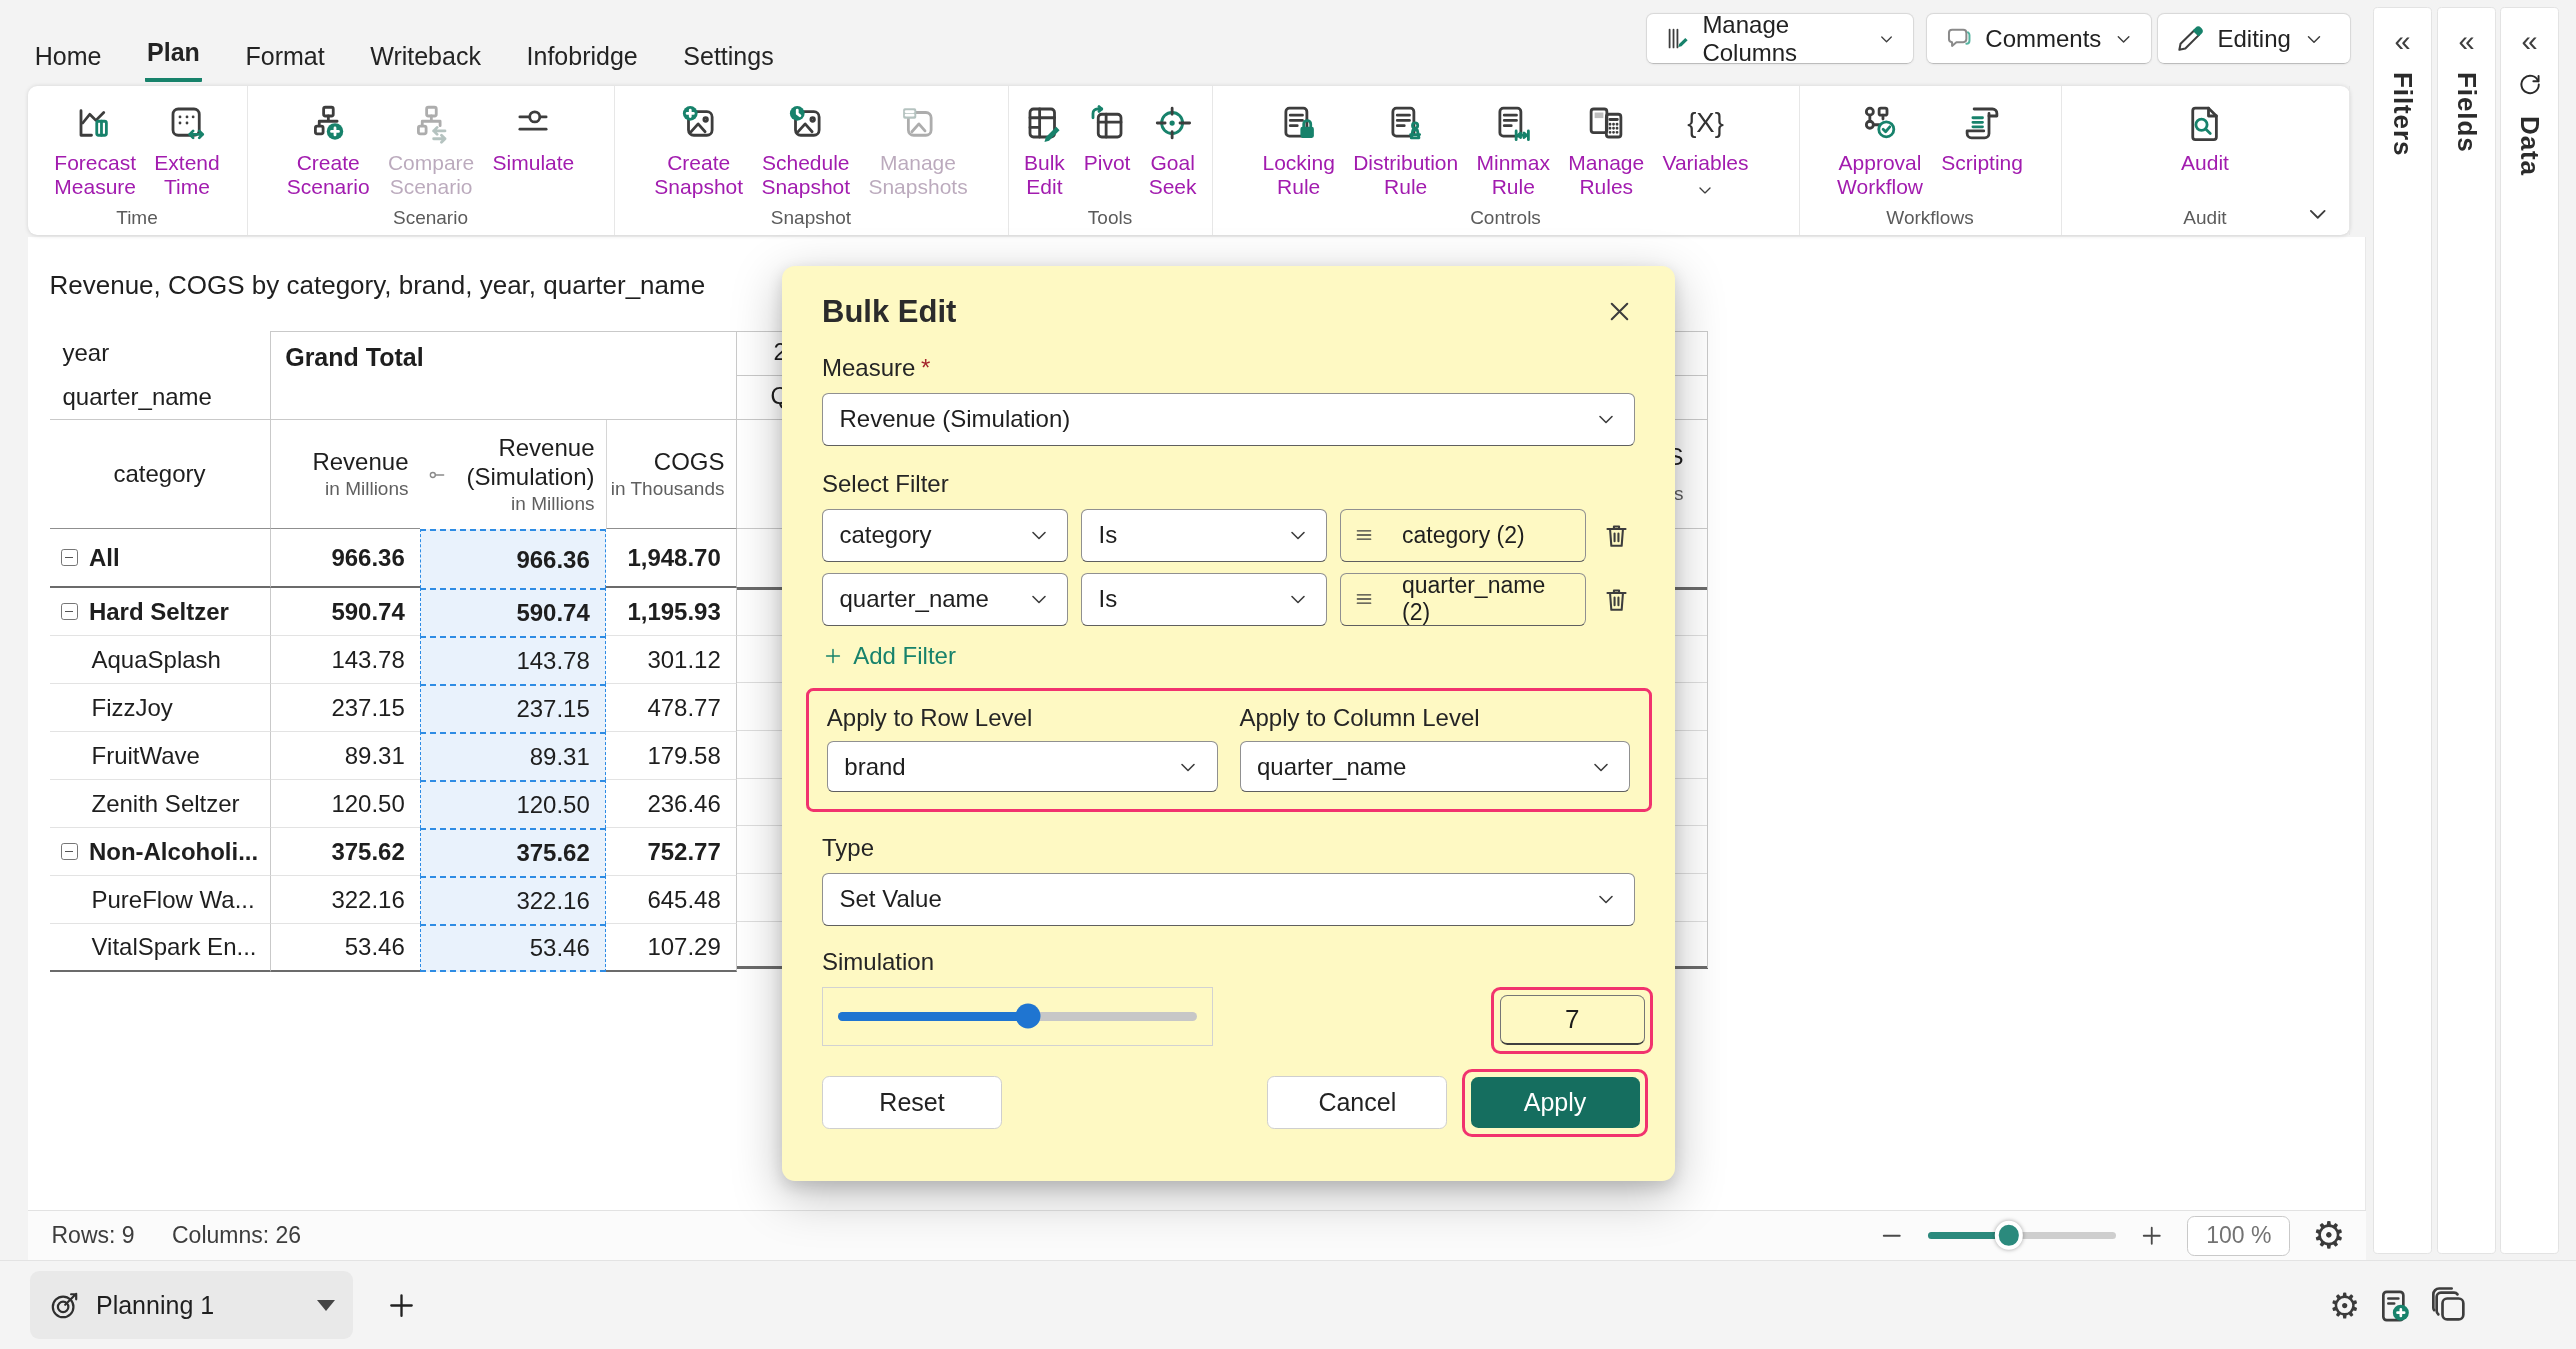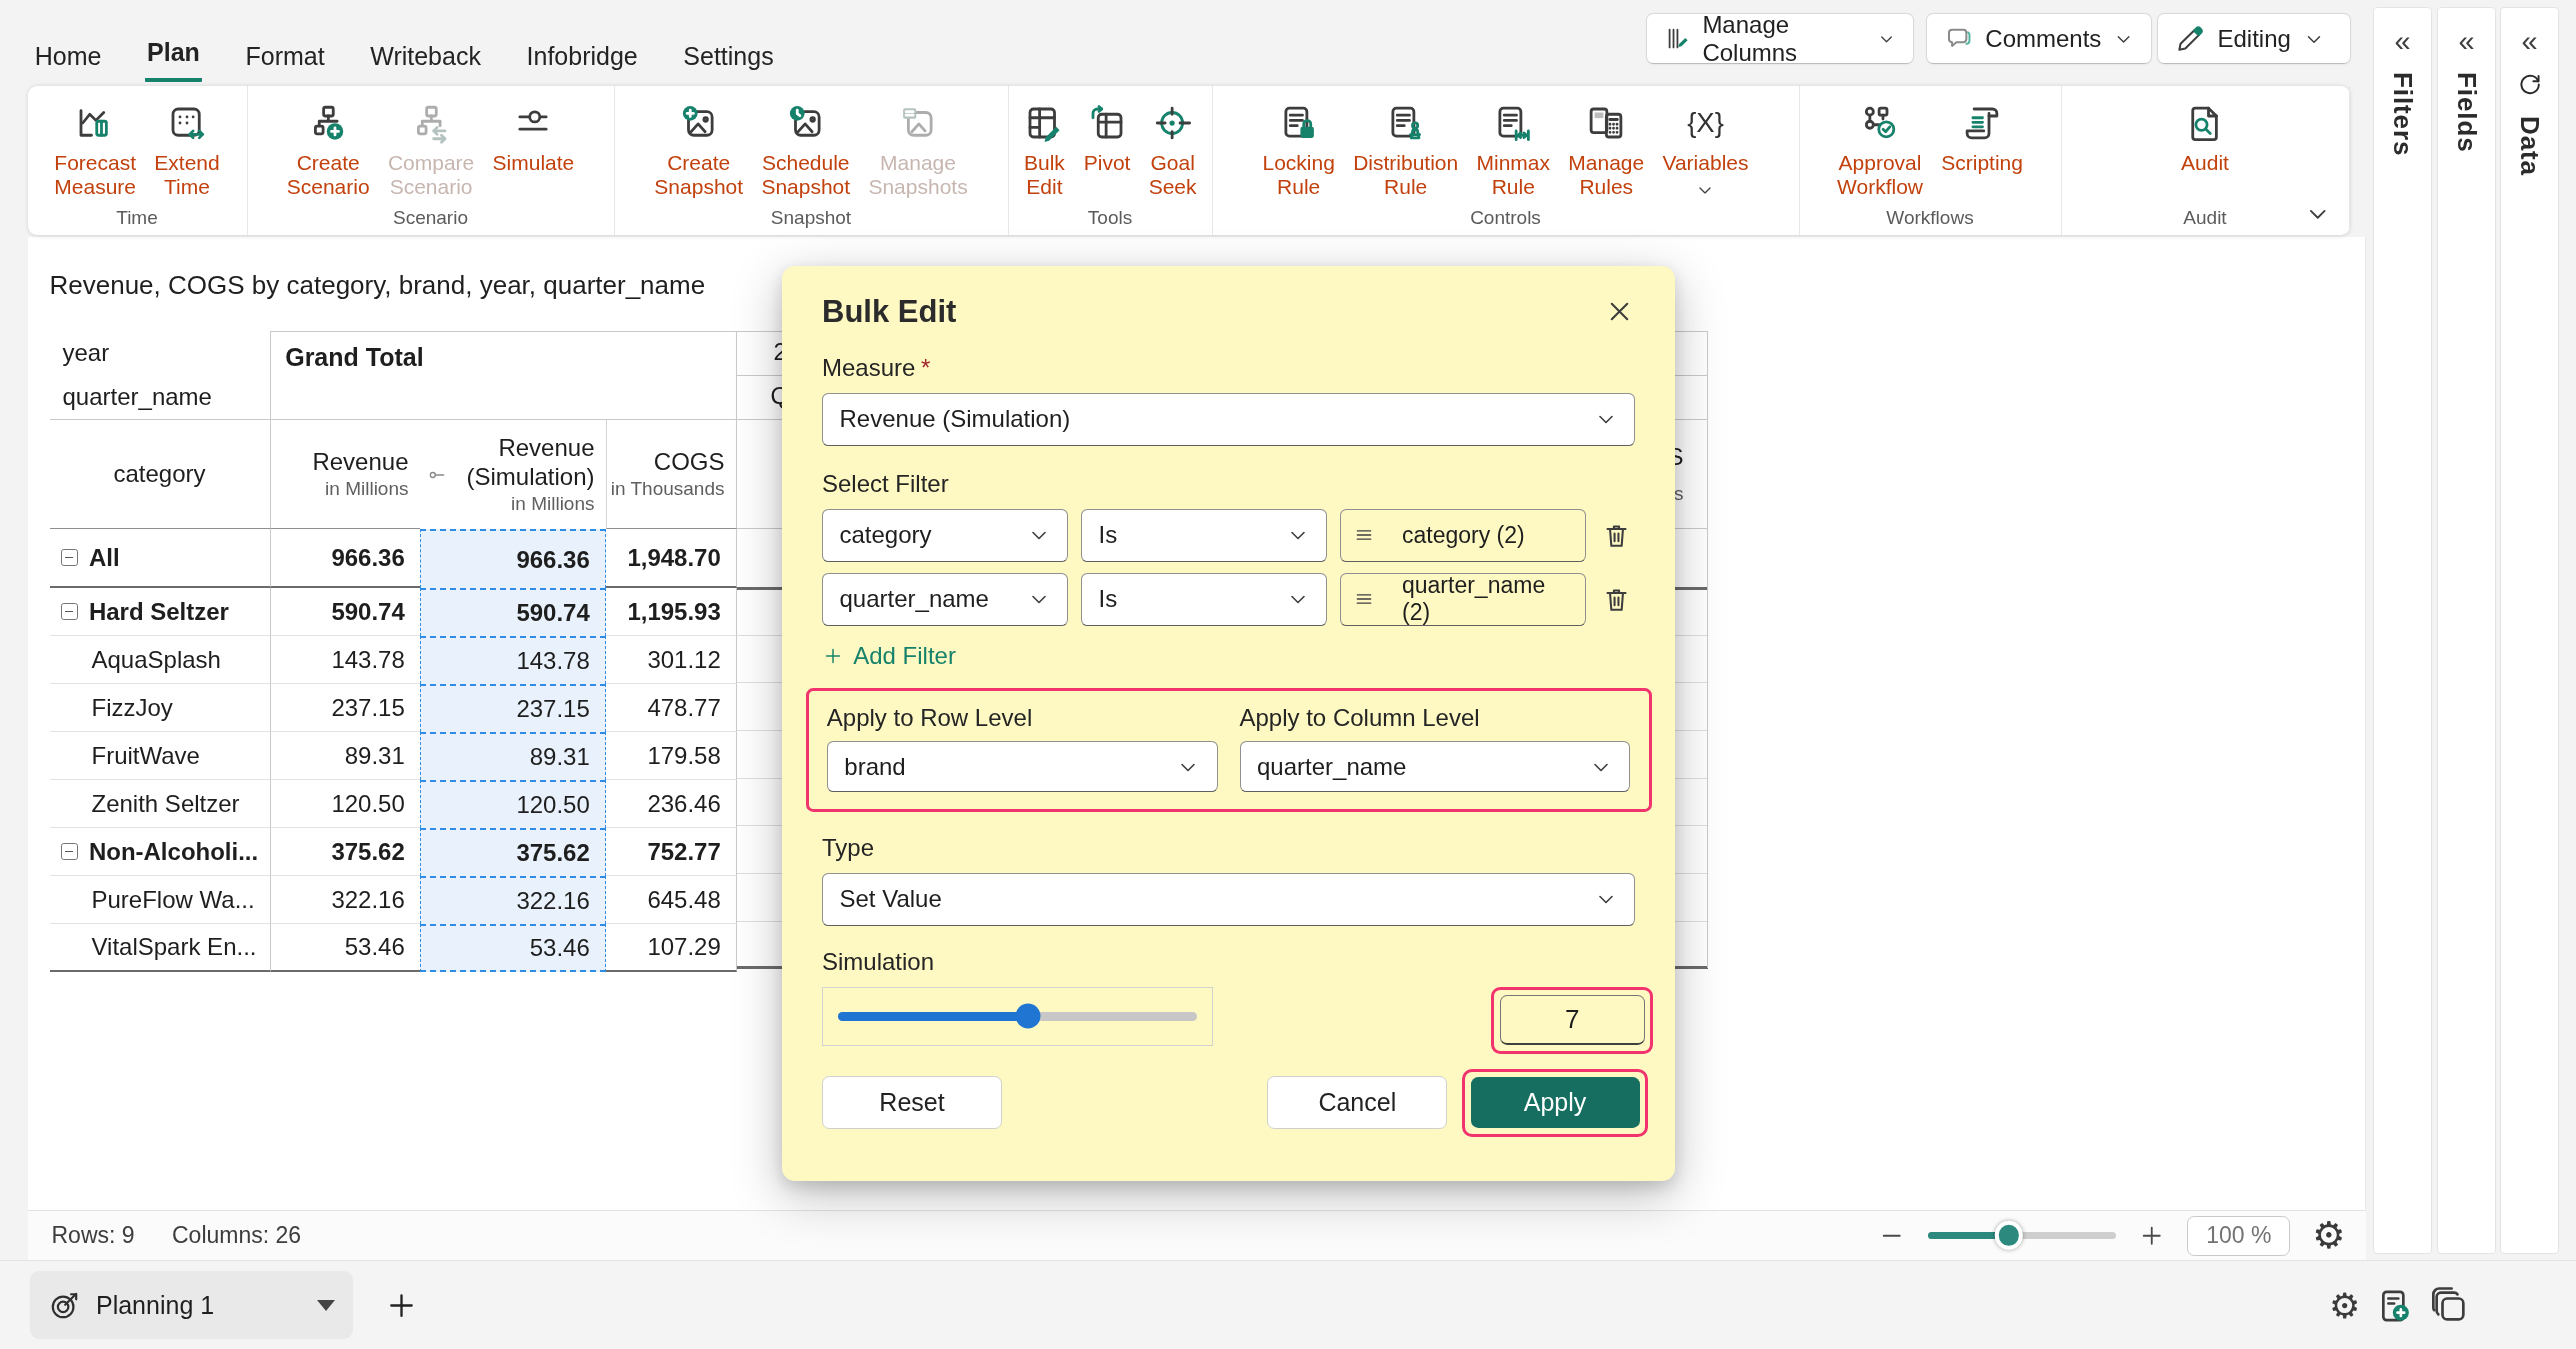--- a/index.html
+++ b/index.html
@@ -17,21 +17,21 @@
   .tb-btn .chev { width:22px; height:22px; color:#444; }
 
   
   .ribbon { position:absolute; left:27.5px; top:86px; width:2322px; height:149px; background:#fff; border-radius:9.2px;
             box-shadow:0 0.9px 4.6px rgba(0,0,0,.13); display:flex; z-index:2; }
   .rgroup { position:relative; border-right:0.9px solid #e7e7e7; display:flex; justify-content:center; align-items:flex-start; gap:3.7px; padding-top:9.2px; }
   .rgroup:last-child { border-right:none; }
   .rgroup-label { position:absolute; bottom:6.4px; left:0; width:100%; text-align:center; font-size:19px; color:#5b5b5b; }
   .rbtn { display:flex; flex-direction:column; align-items:center; gap:6.4px; padding:7.3px 7.3px 3.7px; border-radius:5.5px; }
   .rbtn .ricon { width:42px; height:42px; }
-  .rbtn .rlabel { font-size:21px; line-height:1.15; text-align:center; color:#c2410c; }
+  .rbtn .rlabel { font-size:21px; line-height:1.15; text-align:center; color:#a21caf; }
   .rbtn.disabled { opacity:.42; filter:saturate(.3); }
   .rbtn .vchev { width:20px; height:20px; color:#333; margin-top:-1.8px; }
   .ribbon-collapse { position:absolute; right:18.3px; bottom:7.3px; width:27.5px; height:27.5px; color:#555; }
 
   
   .canvas { position:absolute; left:27.5px; top:237px; width:2338px; height:973px; background:#fff; border-right:0.9px solid #e8e8e8; }
   .table-title { position:absolute; left:22px; top:33px; font-size:26px; color:#1f1f1f; }
   .pivot { position:absolute; left:22px; top:94px; width:687px; }
   .t-head2 { display:flex; border-bottom:0.9px solid #c9c9c9; }
   .t-dimcol { width:221px; border-right:0.9px solid #c9c9c9; }

